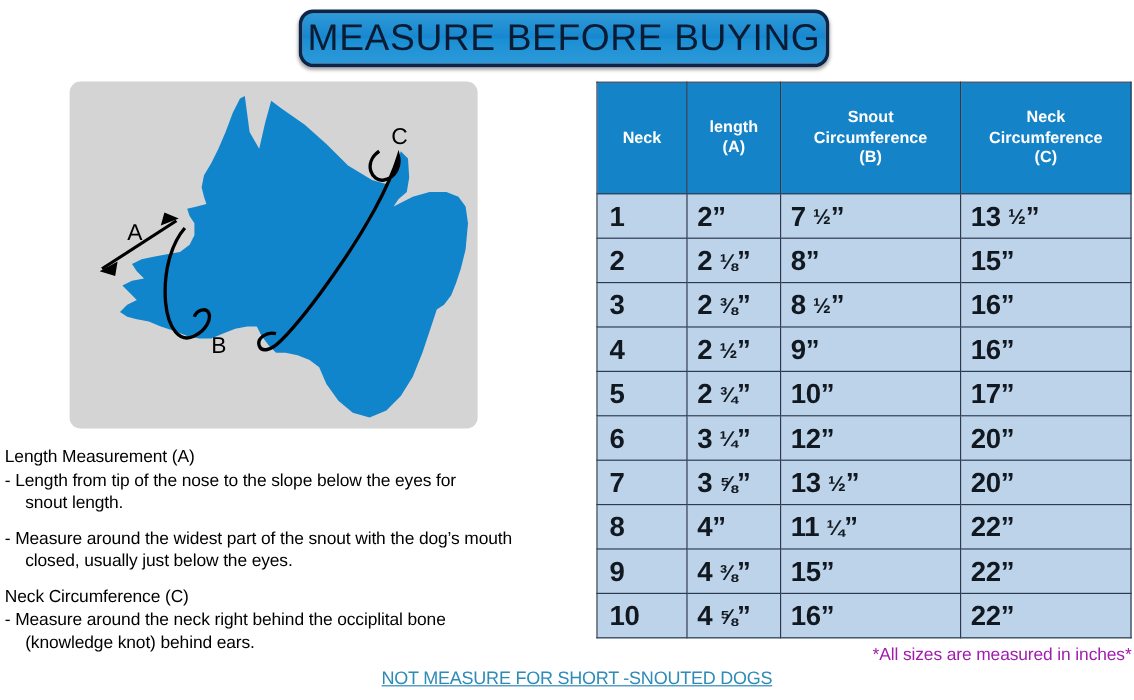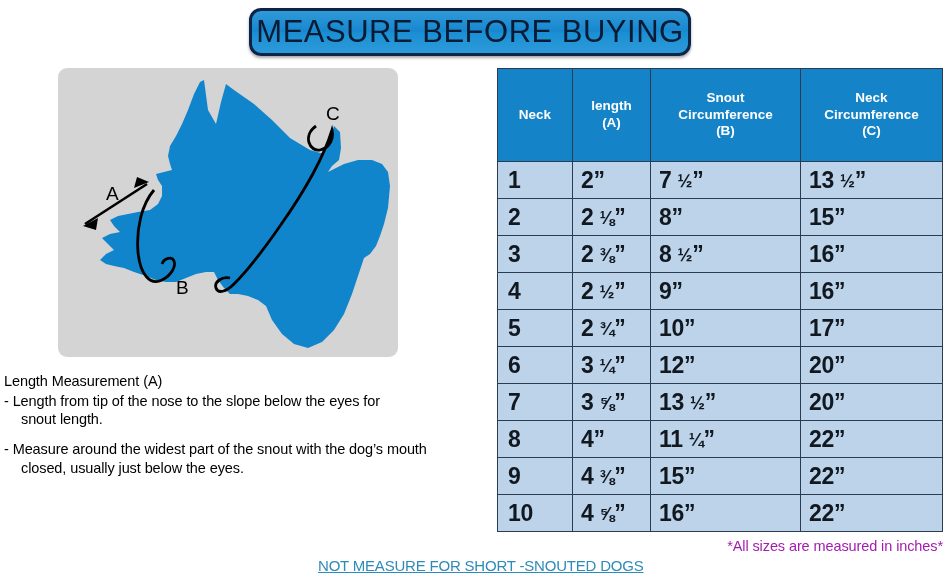--- a/index.html
+++ b/index.html
@@ -203,20 +203,27 @@
     <p class="instr-heading">Length Measurement (A)</p>
     <p class="instr-body">
       <span>- Length from tip of the nose to the slope below the eyes for</span>
       <span class="cont">snout length.</span>
     </p>
   </div>
   <div class="instr-block">
     <p class="instr-body">
       <span>- Measure around the widest part of the snout with the dog’s mouth</span>
       <span class="cont">closed, usually just below the eyes.</span>
+    </p>
+  </div>
+  <div class="instr-block">
+    <p class="instr-heading">Neck Circumference (C)</p>
+    <p class="instr-body">
+      <span>- Measure around the neck right behind the occiplital bone</span>
+      <span class="cont">(knowledge knot) behind ears.</span>
     </p>
   </div>
 </div>
 
 <table id="size-table">
   <colgroup>
     <col class="col-size">
       <col class="col-length">
       <col class="col-snout">
       <col class="col-neck">

